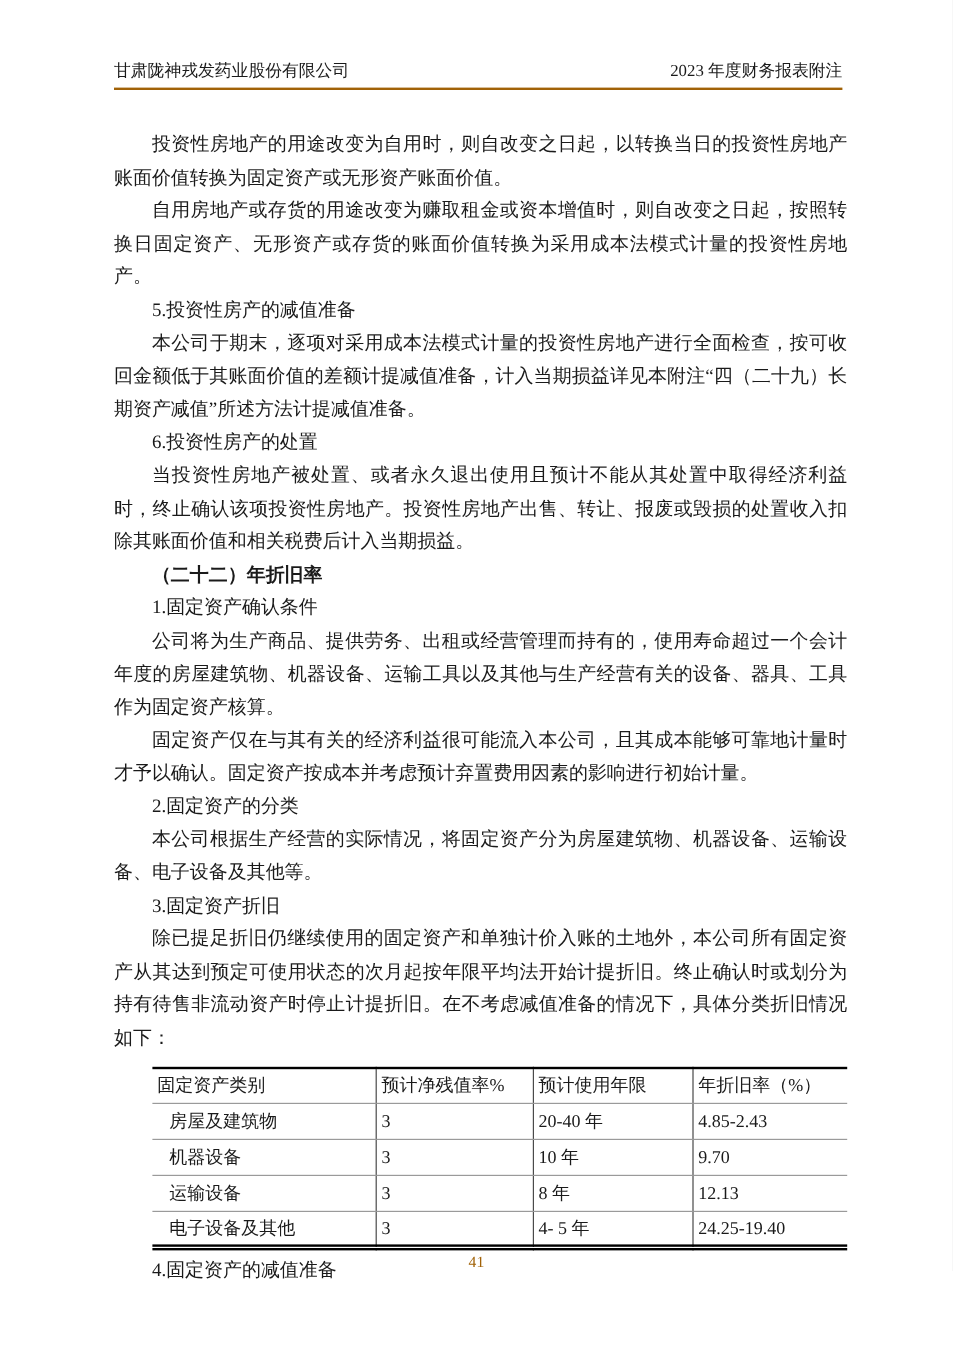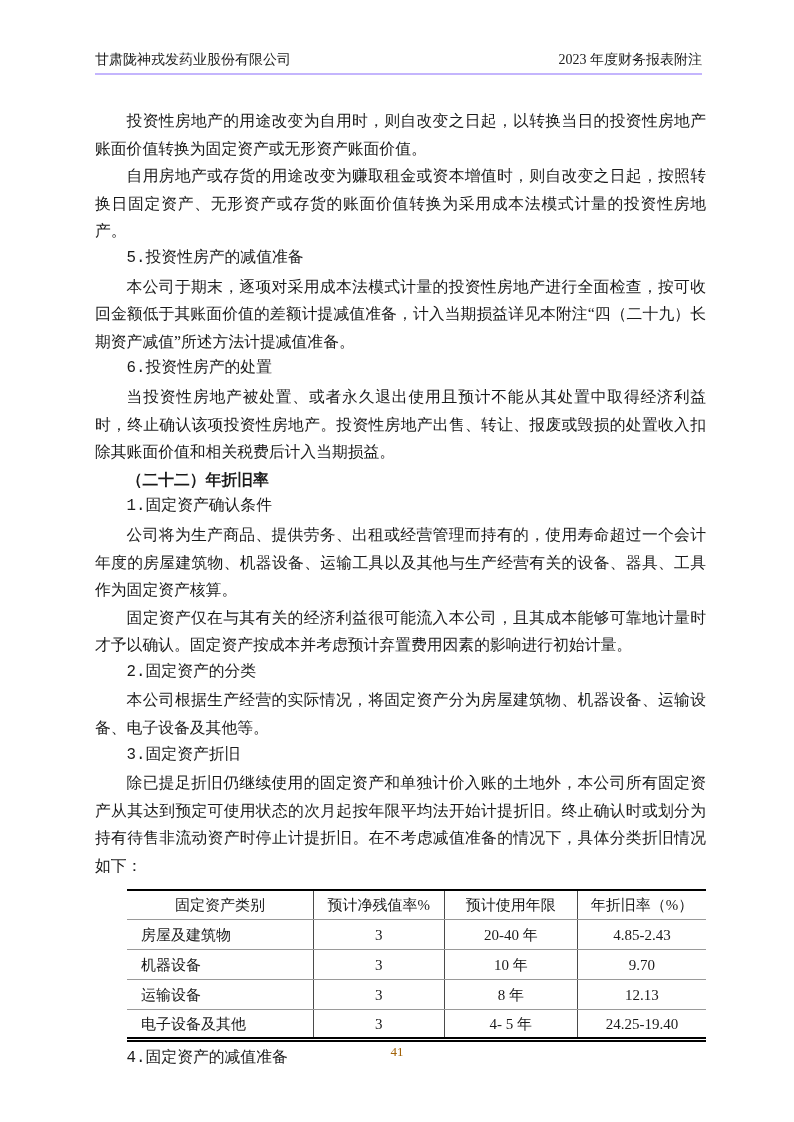--- a/index.html
+++ b/index.html
@@ -15,46 +15,45 @@
   }
   .header {
     position:absolute;
     left:95px; right:92px; top:50px;
     display:flex;
     justify-content:space-between;
     align-items:flex-end;
     font-size:14px;
     line-height:20px;
     padding-bottom:3px;
-    border-bottom:2px solid #c4b5fd;
+    border-bottom:2px solid #a16207;
   }
   .content {
     position:absolute;
     left:95px; right:88px; top:107px;
     font-size:15.8px;
     line-height:27.6px;
     text-align:justify;
   }
   .content p { margin:0; }
   .para   { text-indent:2em; }
-  .item   { text-indent:2em;font-family:Liberation Mono, monospace; }
+  .item   { text-indent:2em; }
   .heading{ text-indent:2em; font-weight:bold; }
   .tbl-wrap { margin:9px 0 3px 32px; }
   table.dep {
     border-collapse:collapse;
     width:579px;
     font-size:15px;
     table-layout:fixed;
     border-top:2.5px solid #000;
     border-bottom:5px double #000;
   }
   table.dep th, table.dep td {
     height:30px;
     font-weight:normal;
-    text-align:center;
     vertical-align:middle;
     border-left:1px solid #4a4a4a;
     border-right:1px solid #4a4a4a;
     border-top:1px solid #9a9a9a;
     border-bottom:1px solid #9a9a9a;
     padding:0 4px;
     line-height:1.2;
   }
   table.dep tr:first-child th { border-top:none; }
   table.dep tr:last-child td  { border-bottom:none; }

